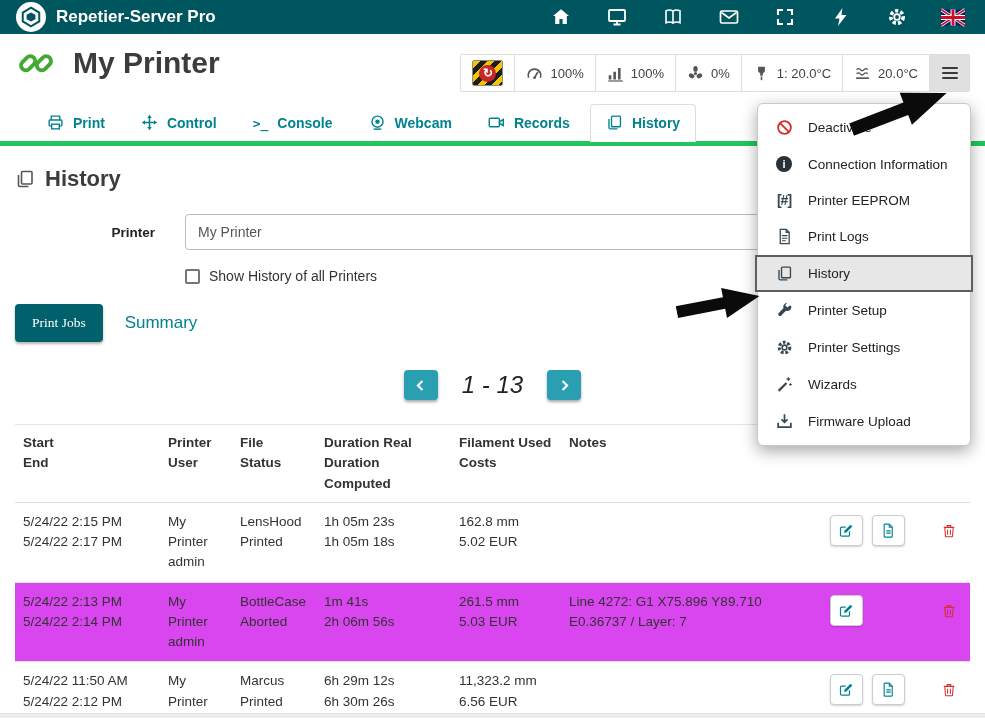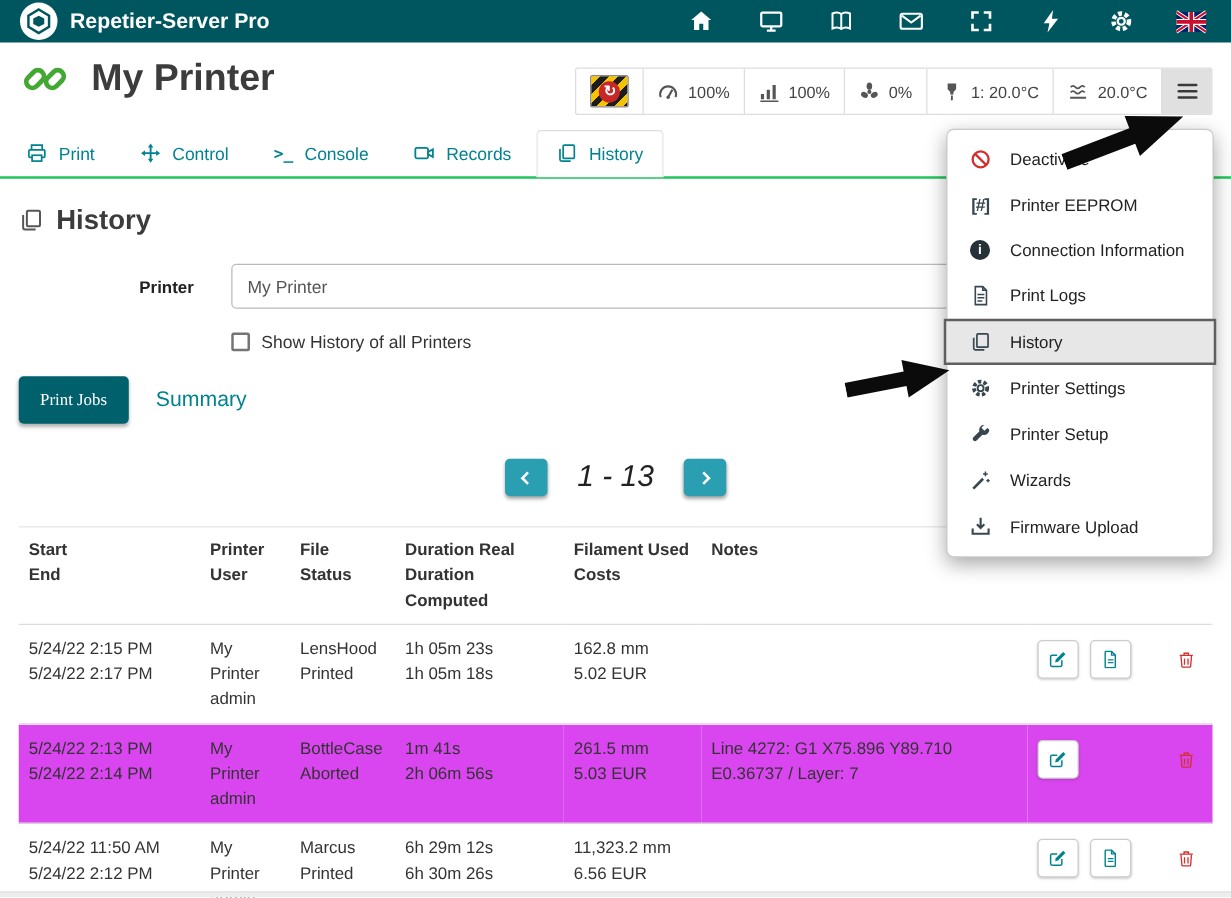--- a/index.html
+++ b/index.html
@@ -41,21 +41,21 @@
     background:repeating-linear-gradient(135deg,#f4c400 0 5px,#1c1c1c 5px 10px);
     display:flex; align-items:center; justify-content:center;
   }
   .rc { width:17px; height:17px; border-radius:50%; background:#c62828; color:#fff;
         display:flex; align-items:center; justify-content:center; font-size:12px; font-weight:bold; }
   .rc::after { content:"↻"; }
   .menu-toggle { background:#e0e0e0; width:40px; justify-content:center; }
   .hb i { display:block; width:16px; height:2.5px; background:#3a3a3a; margin:2.6px 0; border-radius:1px; }
 
   
-  .tabs { display:flex; gap:4px; padding:12px 0 0 5px; border-bottom:2px solid #22c55e; }
+  .tabs { display:flex; gap:4px; padding:12px 0 0 31px; border-bottom:5px solid #22c55e;font-weight:bold; }
   .tab {
     display:flex; align-items:center; gap:9px; padding:9px 15px 10px;
     color:var(--accent,#00838f); font-size:14px; cursor:pointer;
     border:1px solid transparent; border-radius:4px 4px 0 0; margin-bottom:-1px;
   }
   .tab.active { border-color:#ddd; border-bottom:1px solid #fff; background:#fff; }
   svg.tic { width:17px; height:17px; fill:currentColor; }
   .console-glyph::before { content:">_"; font-family:"DejaVu Sans Mono", monospace; font-weight:bold; font-size:13px; }
 
   
@@ -371,20 +371,26 @@
     </div>
   <div class="tab">
       <svg class="tic">
         <use href="#i-move"></use>
       </svg>
       <span>Control</span>
     </div>
   <div class="tab">
       <span class="console-glyph"></span>
       <span>Console</span>
+    </div>
+  <div class="tab">
+      <svg class="tic">
+        <use href="#i-webcam"></use>
+      </svg>
+      <span>Webcam</span>
     </div>
   <div class="tab">
       <svg class="tic">
         <use href="#i-records"></use>
       </svg>
       <span>Records</span>
     </div>
   <div class="tab active">
       <svg class="tic">
         <use href="#i-pages"></use>
@@ -614,61 +620,61 @@
   <div class="menu-item danger">
       <span class="mi">
         <svg>
           <use href="#i-ban"></use>
         </svg>
       </span>
       <span>Deactivate</span>
     </div>
   <div class="menu-item">
       <span class="mi">
+        <span class="info-badge"></span>
+      </span>
+      <span>Connection Information</span>
+    </div>
+  <div class="menu-item">
+      <span class="mi">
         <span class="eeprom-badge"></span>
       </span>
       <span>Printer EEPROM</span>
     </div>
   <div class="menu-item">
       <span class="mi">
-        <span class="info-badge"></span>
-      </span>
-      <span>Connection Information</span>
+        <svg>
+          <use href="#i-log"></use>
+        </svg>
+      </span>
+      <span>Print Logs</span>
+    </div>
+  <div class="menu-item highlight">
+      <span class="mi">
+        <svg>
+          <use href="#i-pages"></use>
+        </svg>
+      </span>
+      <span>History</span>
     </div>
   <div class="menu-item">
       <span class="mi">
         <svg>
-          <use href="#i-log"></use>
-        </svg>
-      </span>
-      <span>Print Logs</span>
-    </div>
-  <div class="menu-item highlight">
-      <span class="mi">
-        <svg>
-          <use href="#i-pages"></use>
-        </svg>
-      </span>
-      <span>History</span>
+          <use href="#i-wrench"></use>
+        </svg>
+      </span>
+      <span>Printer Setup</span>
     </div>
   <div class="menu-item">
       <span class="mi">
         <svg>
           <use href="#i-gear"></use>
         </svg>
       </span>
       <span>Printer Settings</span>
-    </div>
-  <div class="menu-item">
-      <span class="mi">
-        <svg>
-          <use href="#i-wrench"></use>
-        </svg>
-      </span>
-      <span>Printer Setup</span>
     </div>
   <div class="menu-item">
       <span class="mi">
         <svg>
           <use href="#i-wand"></use>
         </svg>
       </span>
       <span>Wizards</span>
     </div>
   <div class="menu-item">

